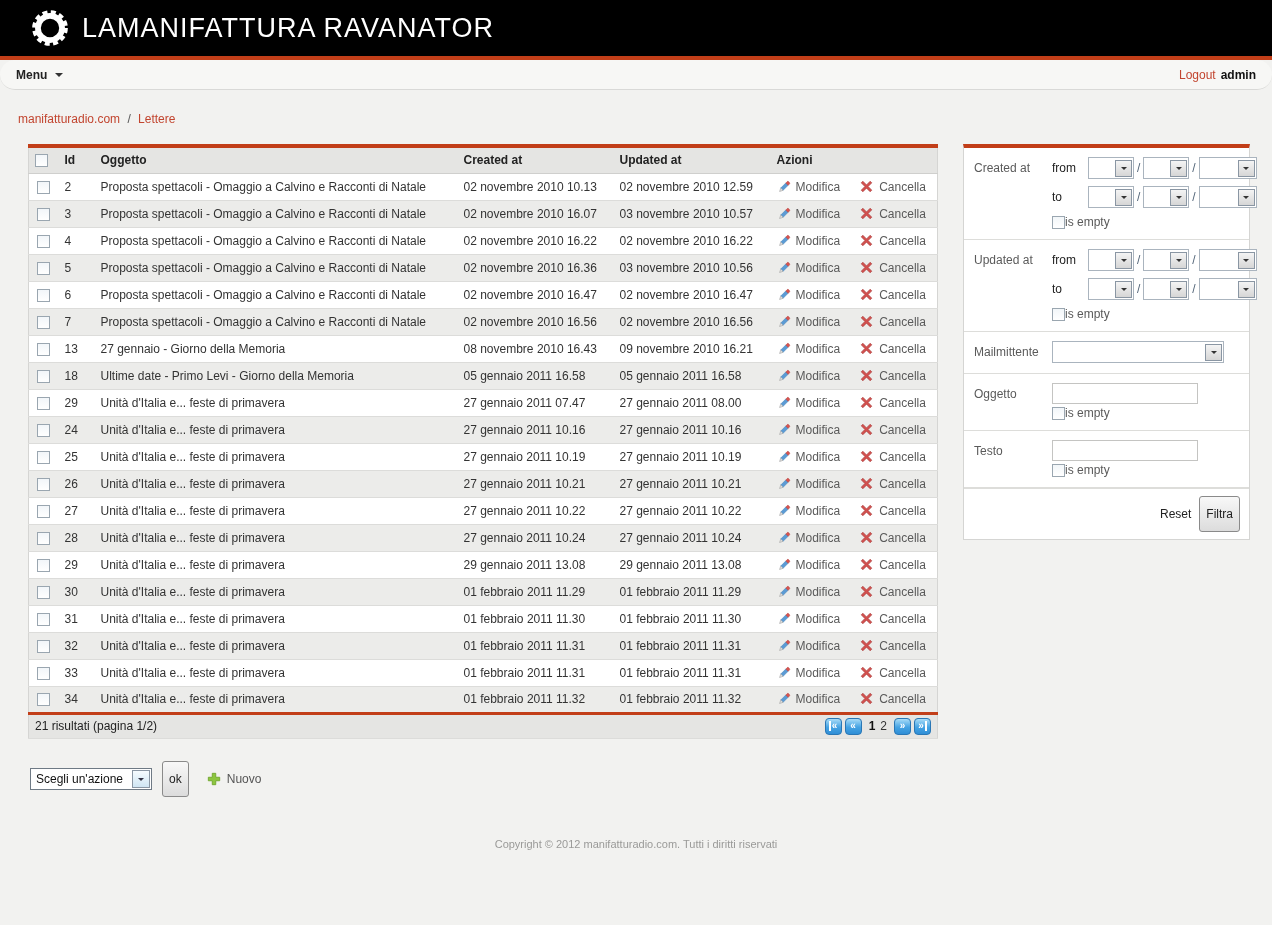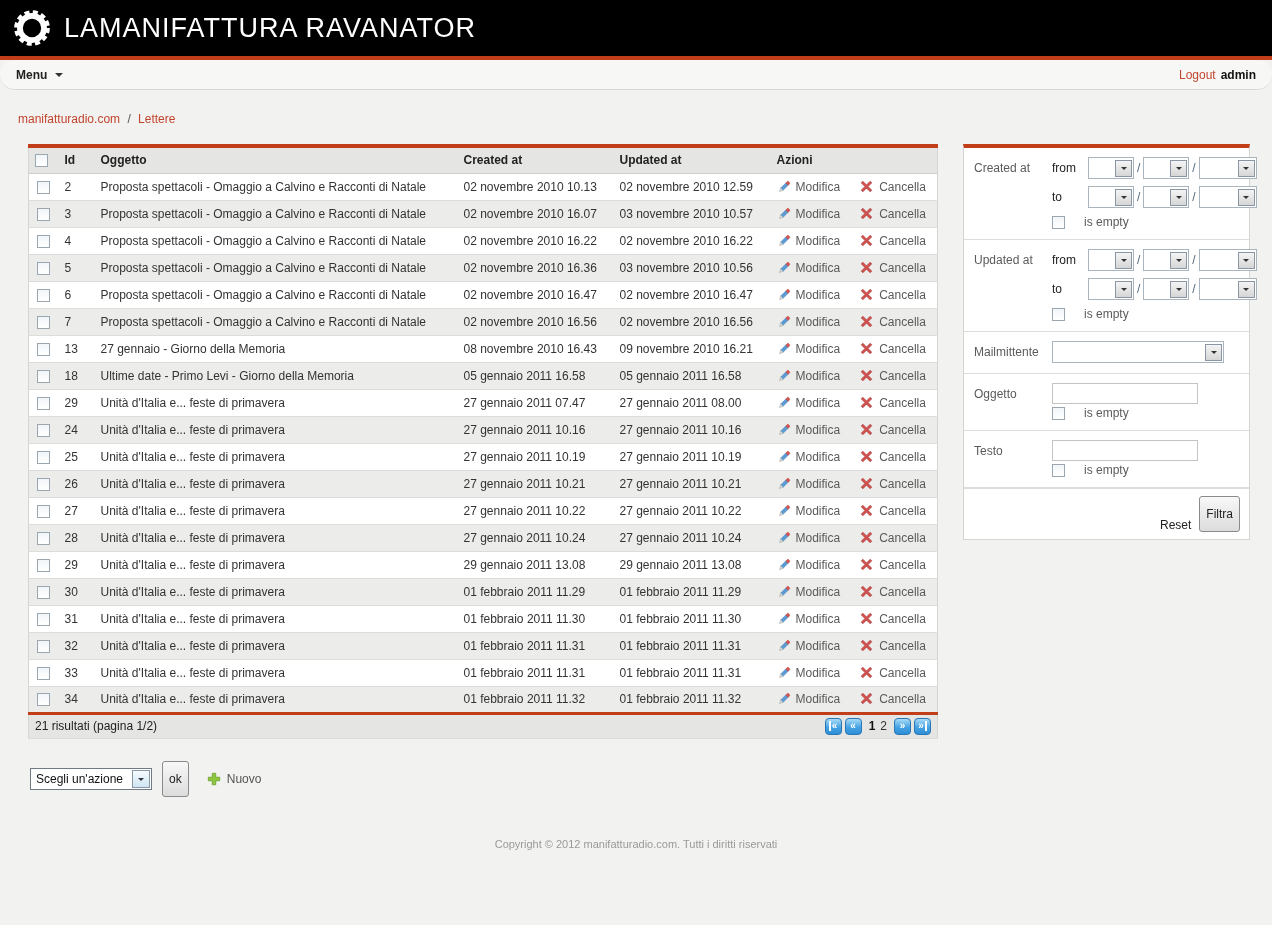--- a/index.html
+++ b/index.html
@@ -2,21 +2,21 @@
 <html><head>
 <meta charset="utf-8">
 <style>
   * { margin:0; padding:0; box-sizing:border-box; }
   html,body { width:1272px; }
   body {
     font-family:"Liberation Sans","DejaVu Sans",sans-serif;
     background:#f2f2f0; color:#333; font-size:12px;
   }
   
-  .app-header { background:#000; height:56px; display:flex; align-items:center; padding-left:10px; }
+  .app-header { background:#000; height:56px; display:flex; align-items:center; padding-left:28px; }
   .app-header .logo { width:44px; height:44px; display:flex; align-items:center; justify-content:center; }
   .app-header .brand { color:#fff; font-size:27px; letter-spacing:1px; margin-left:10px; font-weight:400; }
   .accent-bar { height:4px; background:#c23e18; }
   
   .menubar { background:#f7f7f5; border-bottom:1px solid #d9d9d7; height:30px;
     display:flex; align-items:center; justify-content:space-between; padding:0 16px;border-radius:15px; }
   .menu-trigger { display:inline-flex; align-items:center; gap:8px; font-weight:bold; color:#222; cursor:pointer; }
   .caret-down { width:0; height:0; border:4px solid transparent; border-top-color:#333; margin-top:4px; }
   .session a.logout { color:#c2452f; text-decoration:none; margin-right:5px; }
   .session .user { font-weight:bold; color:#111; }
@@ -85,25 +85,25 @@
   .f-body { flex:1; }
   .date-row { display:flex; align-items:center; margin-bottom:7px; }
   .date-row .dr-label { color:#222; margin-right:6px; width:30px; text-align:left; }
   .dsel { display:inline-flex; align-items:center; justify-content:flex-end; background:#fff;
     border:1px solid #aab4be; height:22px; cursor:pointer; }
   .dsel.small { width:46px; } .dsel.wide { width:58px; } .dsel.full { width:172px; }
   .dsel .sel-btn { width:17px; height:17px; margin:1px; border:1px solid #8a96a3;
     background:linear-gradient(#f4f4f4,#d6d6d6); display:flex; align-items:center; justify-content:center; }
   .dsel .sel-btn::after { content:""; width:0; height:0; border:3.5px solid transparent; border-top-color:#333; margin-top:4px; }
   .slash { margin:0 3px; color:#55677a; }
-  .is-empty { display:flex; align-items:center; gap:19px; color:#5a5a5a; margin-top:2px; }
+  .is-empty { display:flex; align-items:center; gap:0; color:#5a5a5a; margin-top:2px; }
   .text-input { width:146px; height:21px; border:1px solid #c4c4c2; padding:0 4px;
     font-family:"Liberation Sans","DejaVu Sans",sans-serif; font-size:12px; }
   .filter-footer { border-top:1px solid #ddddda; padding:7px 9px; display:flex;
-    align-items:flex-end; justify-content:flex-end; gap:8px; }
+    align-items:center; justify-content:flex-end; gap:8px; }
   .reset-link { color:#222; text-decoration:none; cursor:pointer; }
   
   .copyright { text-align:center; color:#9a9a98; font-size:11px; margin:41px 0 40px 0; }
 </style>
 </head>
 <body>
 
 <div class="app-header">
   <span class="logo">
     <svg viewBox="0 0 40 40" width="42" height="42">

